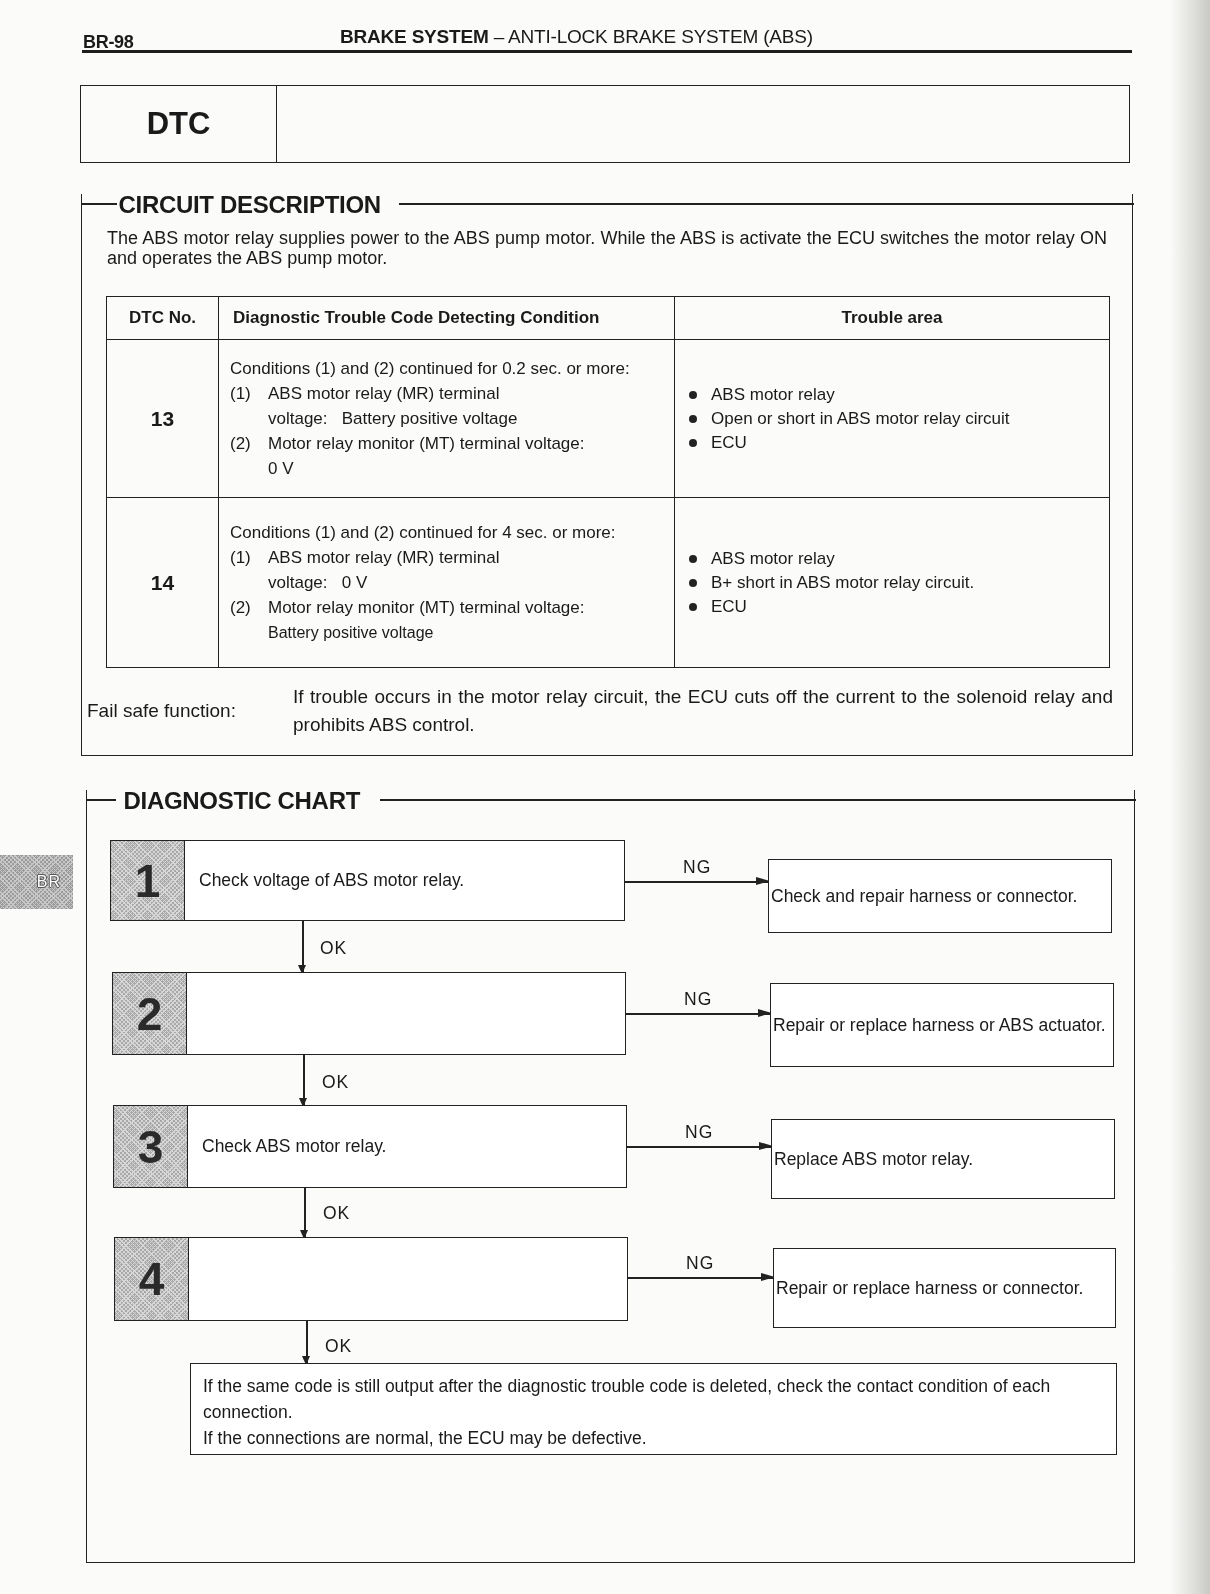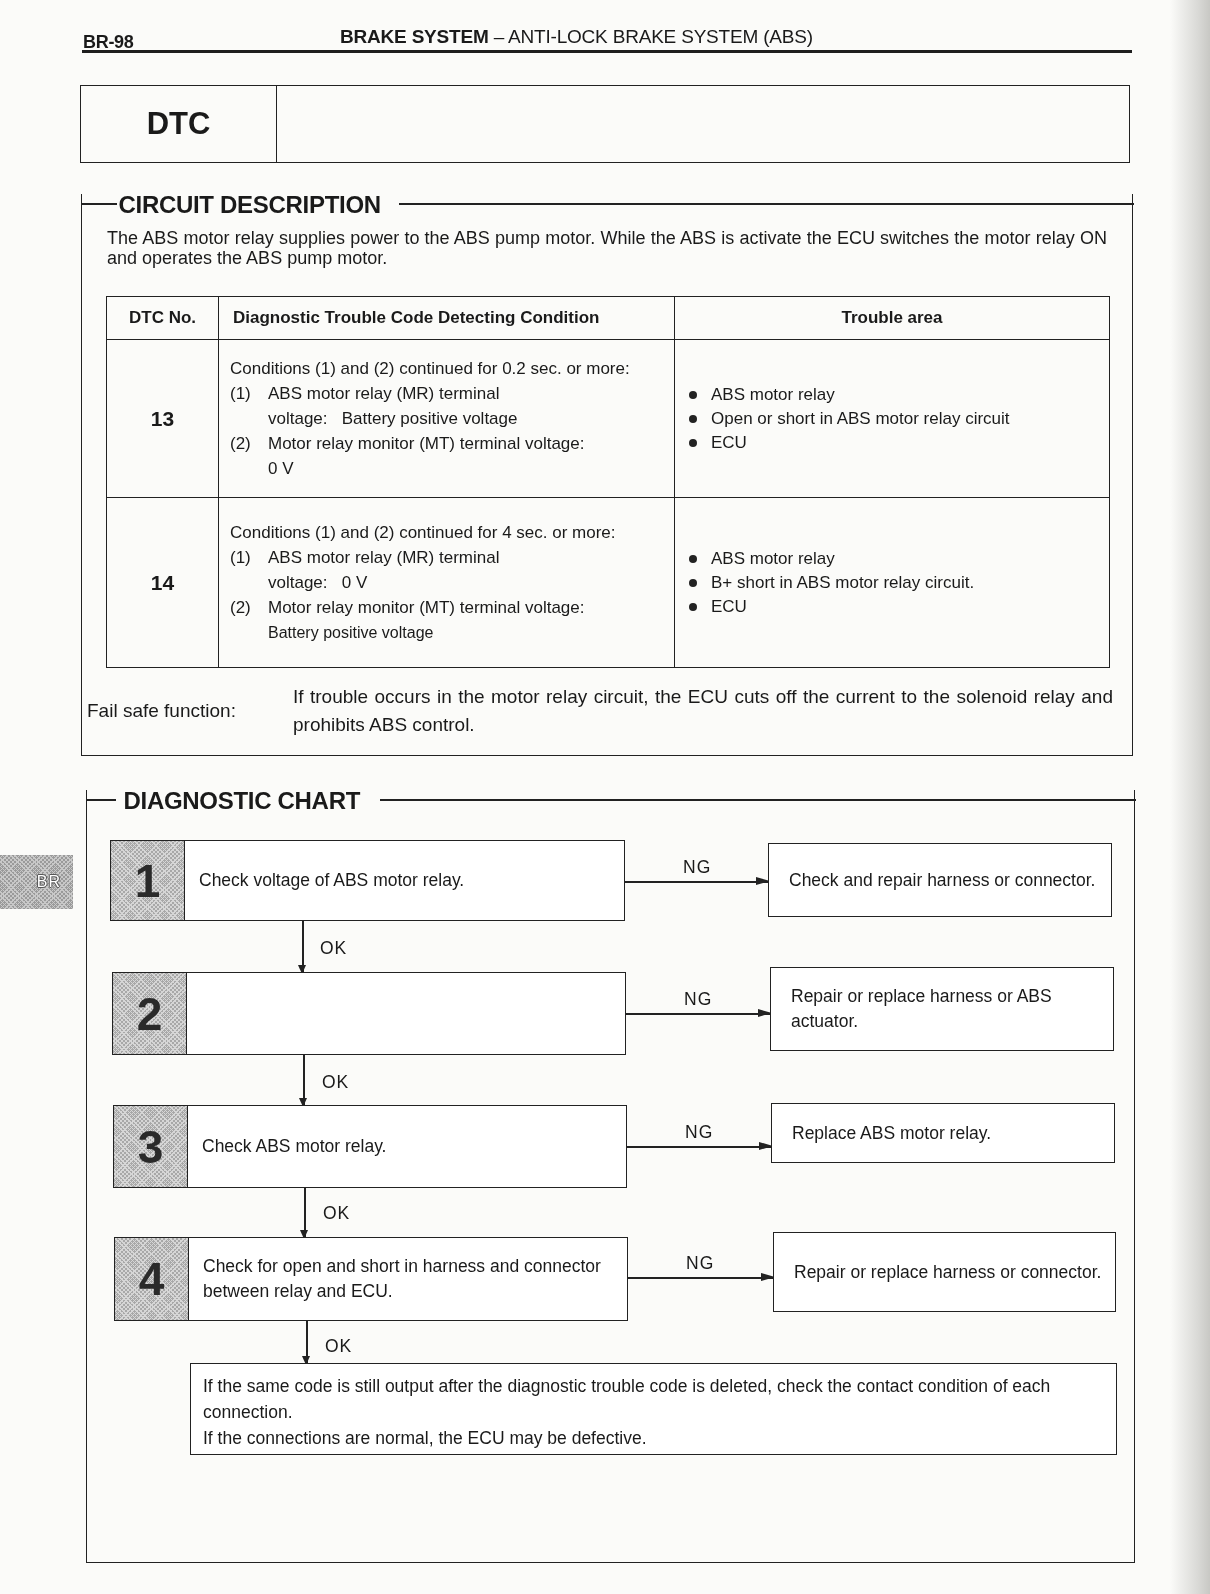--- a/index.html
+++ b/index.html
@@ -59,21 +59,21 @@
     text-shadow: -1px 0 #555, 1px 0 #555, 0 -1px #555, 0 1px #555; }
 
   .step { position: absolute; display: flex; border: 1.5px solid #222; background: #fff; box-sizing: border-box; }
   .step-num { width: 73px; flex: none; border-right: 1.5px solid #222;
     background-color: #a8a8a8;
     background-image: repeating-linear-gradient(45deg, #d6d6d6 0 1px, transparent 1px 3px), repeating-linear-gradient(-45deg, #d6d6d6 0 1px, transparent 1px 3px);
     display: flex; align-items: center; justify-content: center;
     font-size: 46px; font-weight: bold; color: #2a2a2a; }
   .step-text { padding-left: 14px; display: flex; align-items: center; font-size: 17.5px; line-height: 25px; }
   .result { position: absolute; border: 1.5px solid #222; background: #fff; box-sizing: border-box;
-    display: flex; align-items: center; padding-left: 20px; font-size: 17.5px; line-height: 25px; }
+    display: flex; align-items: center; padding-left: 2px; font-size: 17.5px; line-height: 25px; margin-top: 16px; }
 
   .vline { position: absolute; width: 1.5px; background: #222; }
   .vline::after { content: ""; position: absolute; left: -4px; bottom: -1px; border-left: 4.75px solid transparent; border-right: 4.75px solid transparent; border-top: 9px solid #222; }
   .hline { position: absolute; height: 1.5px; background: #222; }
   .hline::after { content: ""; position: absolute; right: -2px; top: -4px; border-top: 4.75px solid transparent; border-bottom: 4.75px solid transparent; border-left: 14px solid #222; }
   .lbl { position: absolute; font-size: 17.5px; letter-spacing: 1px; }
 
   .final { position: absolute; left: 190px; top: 1363px; width: 927px; height: 92px; border: 1.5px solid #222; background: #fff; box-sizing: border-box; padding: 9px 12px; font-size: 17.5px; line-height: 26px; }
 </style>
 </head>
@@ -204,27 +204,26 @@
 <div class="result" style="left:770px; top:967px; width:344px; height:84px;">Repair or replace harness or ABS actuator.</div>
 <div class="vline" style="left:303px; top:1055px; height:51px;"></div>
 <div class="lbl" style="left:322px; top:1072px;">OK</div>
 
 <div class="step" style="left:113px; top:1105px; width:514px; height:83px;">
   <div class="step-num">3</div>
   <div class="step-text">Check ABS motor relay.</div>
 </div>
 <div class="hline" style="left:627px; top:1146px; width:144px;"></div>
 <div class="lbl" style="left:685px; top:1122px;">NG</div>
-<div class="result" style="left:771px; top:1103px; width:344px; height:60px;">Replace ABS motor relay.</div>
+<div class="result" style="left:771px; top:1103px; width:344px; height:80px;">Replace ABS motor relay.</div>
 <div class="vline" style="left:304px; top:1188px; height:50px;"></div>
 <div class="lbl" style="left:323px; top:1203px;">OK</div>
 
 <div class="step" style="left:114px; top:1237px; width:514px; height:84px;">
   <div class="step-num">4</div>
-  <div class="step-text" style="width:400px;">Check for open and short in harness and connector between relay and ECU.</div>
 </div>
 <div class="hline" style="left:628px; top:1277px; width:145px;"></div>
 <div class="lbl" style="left:686px; top:1253px;">NG</div>
 <div class="result" style="left:773px; top:1232px; width:343px; height:80px;">Repair or replace harness or connector.</div>
 <div class="vline" style="left:306px; top:1321px; height:43px;"></div>
 <div class="lbl" style="left:325px; top:1336px;">OK</div>
 
 <div class="final">
   <div>If the same code is still output after the diagnostic trouble code is deleted, check the contact condition of each connection.</div>
   <div>If the connections are normal, the ECU may be defective.</div>

